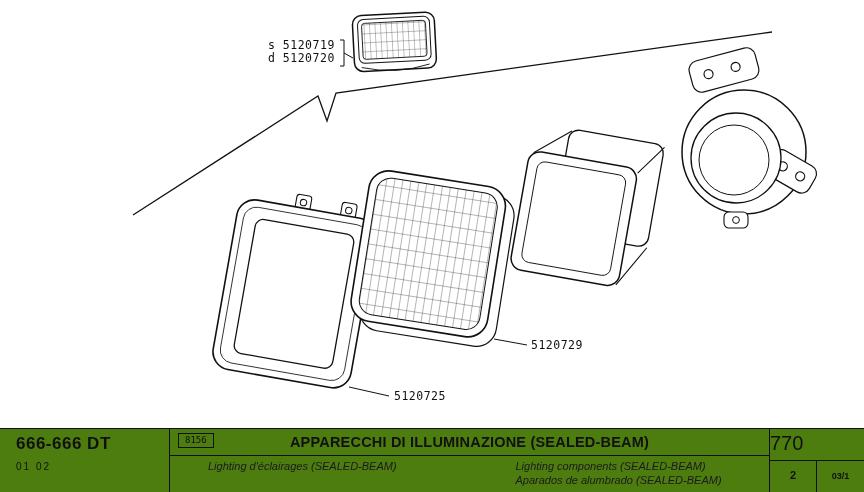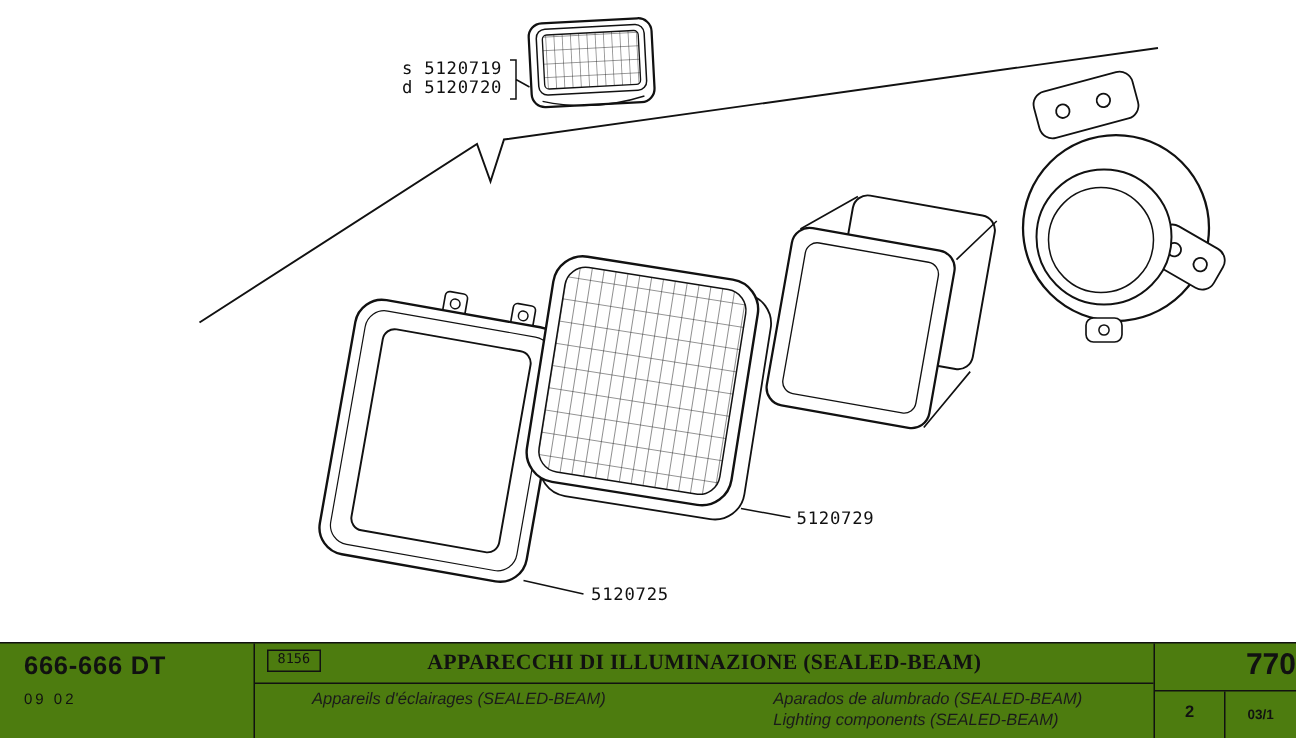--- a/index.html
+++ b/index.html
@@ -33,32 +33,32 @@
   }
   .title-row {
     position:relative; height:26px; border-bottom:1.2px solid #111;
     display:flex; align-items:center;
   }
   .code-box {
     position:absolute; left:8px; top:4px;
     border:1px solid #111; font-size:9px; line-height:11px; padding:1px 6px;
     font-family:"DejaVu Sans Mono", monospace;
   }
-  .title { width:100%; text-align:center; font-weight:bold; font-size:14.5px; letter-spacing:0.2px;font-family:Liberation Serif, serif; }
+  .title { width:100%; text-align:center; font-weight:bold; font-size:14.5px; letter-spacing:0.2px; }
   .trans { display:flex; flex:1; padding-top:3px; }
   .trans-col {
     width:50%; font-style:italic; font-size:11px; line-height:14px;
     padding-left:38px; box-sizing:border-box; color:#1b1b1b;
   }
   .trans-col.right { padding-left:46px; }
 
   .cell-right { width:94px; display:flex; flex-direction:column; box-sizing:border-box; }
   .pageno {
-    height:31px; border-bottom:1.2px solid #111; text-align:right;
-    font-weight:bold; font-size:20px; line-height:29px;
+    height:31px; border-bottom:1.2px solid #111; text-align:left;
+    font-weight:normal; font-size:20px; line-height:29px;
   }
   .sub { flex:1; display:flex; }
   .sheet {
     width:47px; border-right:1.2px solid #111; text-align:center;
     font-size:11px; font-weight:bold; padding-top:8px; box-sizing:border-box;
   }
   .rev { flex:1; text-align:center; font-size:9px; font-weight:bold; padding-top:10px; }
 </style>
 </head>
 <body>
@@ -129,35 +129,35 @@
     <circle cx="56" cy="112" r="35" stroke-width="1"></circle>
     <rect x="46" y="164" width="24" height="16" rx="5" stroke-width="1.1"></rect>
     <circle cx="58" cy="172" r="3.4" stroke-width="1"></circle>
   </g>
 </svg>
 </div>
 
 <div class="footer">
   <div class="cell-left">
     <div class="model">666-666 DT</div>
-    <div class="model-sub">09 02</div>
+    <div class="model-sub">01 02</div>
   </div>
 
   <div class="cell-mid">
     <div class="title-row">
       <span class="code-box">8156</span>
       <div class="title">APPARECCHI DI ILLUMINAZIONE (SEALED-BEAM)</div>
     </div>
     <div class="trans">
       <div class="trans-col">
-        <div>Appareils d'éclairages (SEALED-BEAM)</div>
+        <div>Lighting d'éclairages (SEALED-BEAM)</div>
       </div>
       <div class="trans-col right">
+        <div>Lighting components (SEALED-BEAM)</div>
         <div>Aparados de alumbrado (SEALED-BEAM)</div>
-        <div>Lighting components (SEALED-BEAM)</div>
       </div>
     </div>
   </div>
 
   <div class="cell-right">
     <div class="pageno">770</div>
     <div class="sub">
       <div class="sheet">2</div>
       <div class="rev">03/1</div>
     </div>

